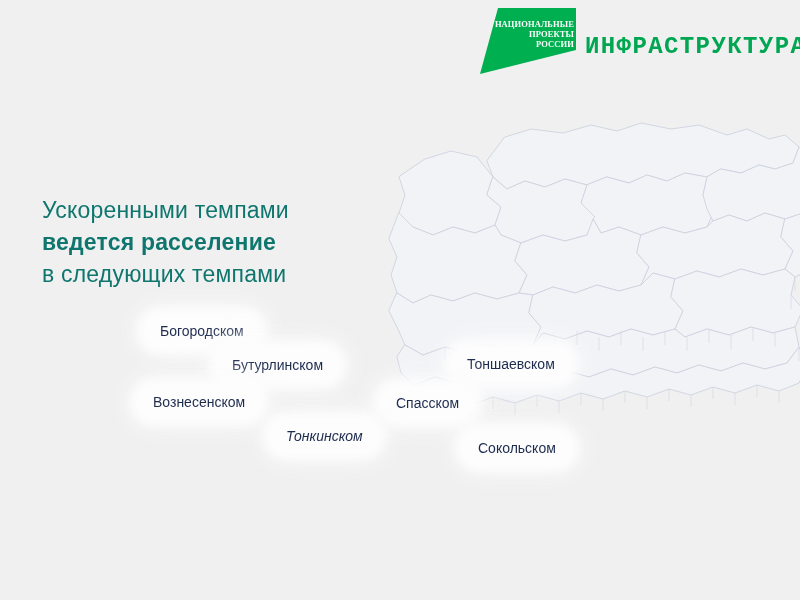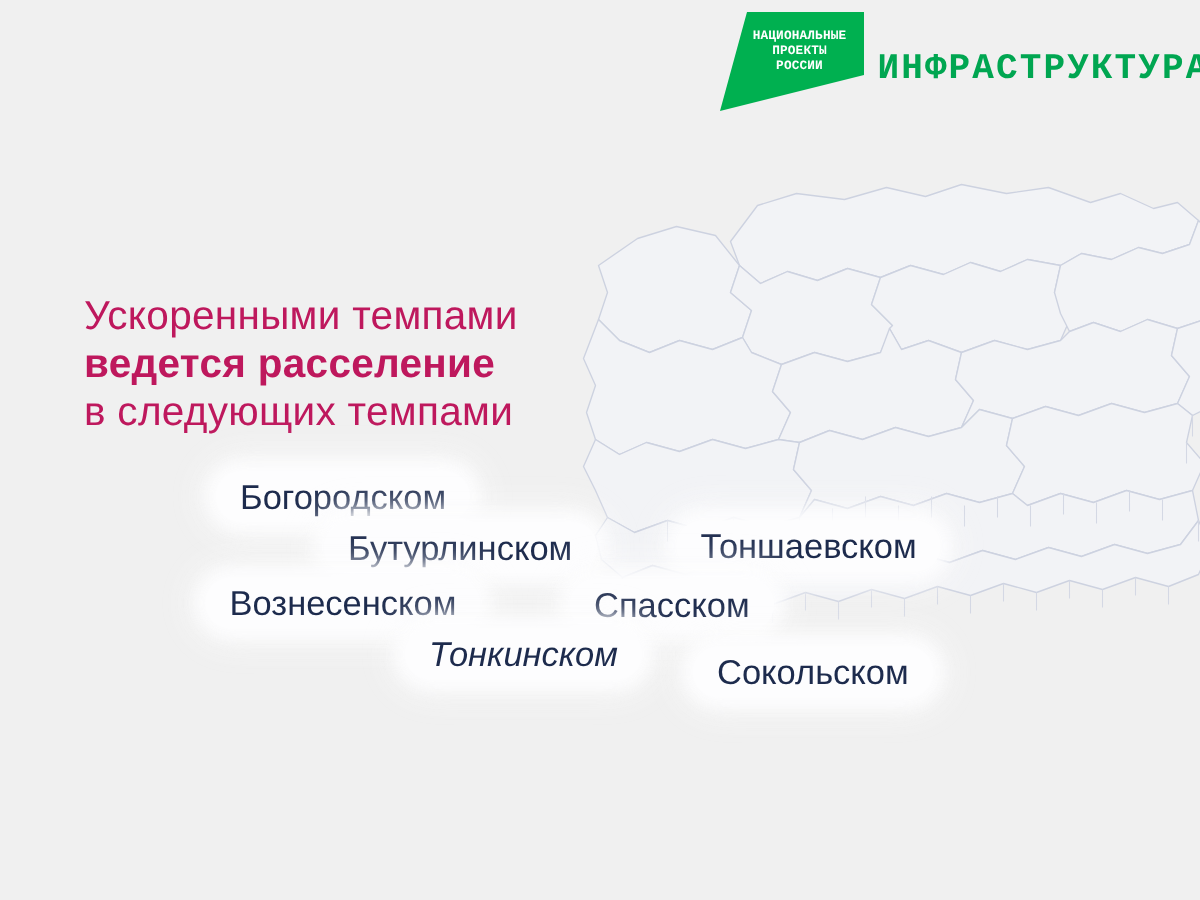--- a/index.html
+++ b/index.html
@@ -52,49 +52,49 @@
     top: 0px;
     width: 110px;
     height: 68px;
   }
   .logo-mark svg { display: block; width: 100%; height: 100%; }
   .logo-text {
     position: absolute;
     left: 24px;
     top: 11px;
     width: 82px;
-    text-align: center;
+    text-align: right;
     color: #ffffff;
     font-weight: bold;
     font-size: 8.5px;
     line-height: 10.2px;
     letter-spacing: 0.1px;
-    font-family: Liberation Mono, monospace;
+    font-family: Liberation Serif, serif;
   }
   .logo-text div { white-space: nowrap; }
 
   .brand-title {
     position: absolute;
     left: 117px;
     top: 25px;
     color: #00A651;
     font-weight: bold;
     font-size: 24px;
     letter-spacing: 1.4px;
     white-space: nowrap;
     font-family: Liberation Mono, monospace;
   }
 
   
   .headline {
     position: absolute;
-    left: 56px;
+    left: 42px;
     top: 194px;
-    color: #be185d;
-    font-size: 27px;
+    color: #0f766e;
+    font-size: 23px;
     line-height: 32px;
     letter-spacing: 0.2px;
     white-space: nowrap;
   }
   .headline .l1 { font-weight: 400; }
   .headline .l2 { font-weight: 700; }
   .headline .l3 { font-weight: 400; }
 
   
   .pills { position: absolute; inset: 0; }
@@ -102,21 +102,21 @@
   .pill {
     position: absolute;
     display: flex;
     align-items: center;
     justify-content: center;
     height: 34px;
     padding: 0 16px;
     border-radius: 17px;
     background: #fdfdfe;
     color: #1d2b4d;
-    font-size: 23px;
+    font-size: 14px;
     line-height: 34px;
     white-space: nowrap;
     box-shadow:
       0 0 10px 7px rgba(253,253,254,0.92),
       0 0 22px 12px rgba(253,253,254,0.55);
   }
 
   .pill-bogorodsk   { left: 144px; top: 314px; }
   .pill-sechenovsk  { left: 355px; top: 309px; }
   .pill-buturlinsk  { left: 216px; top: 348px; }

